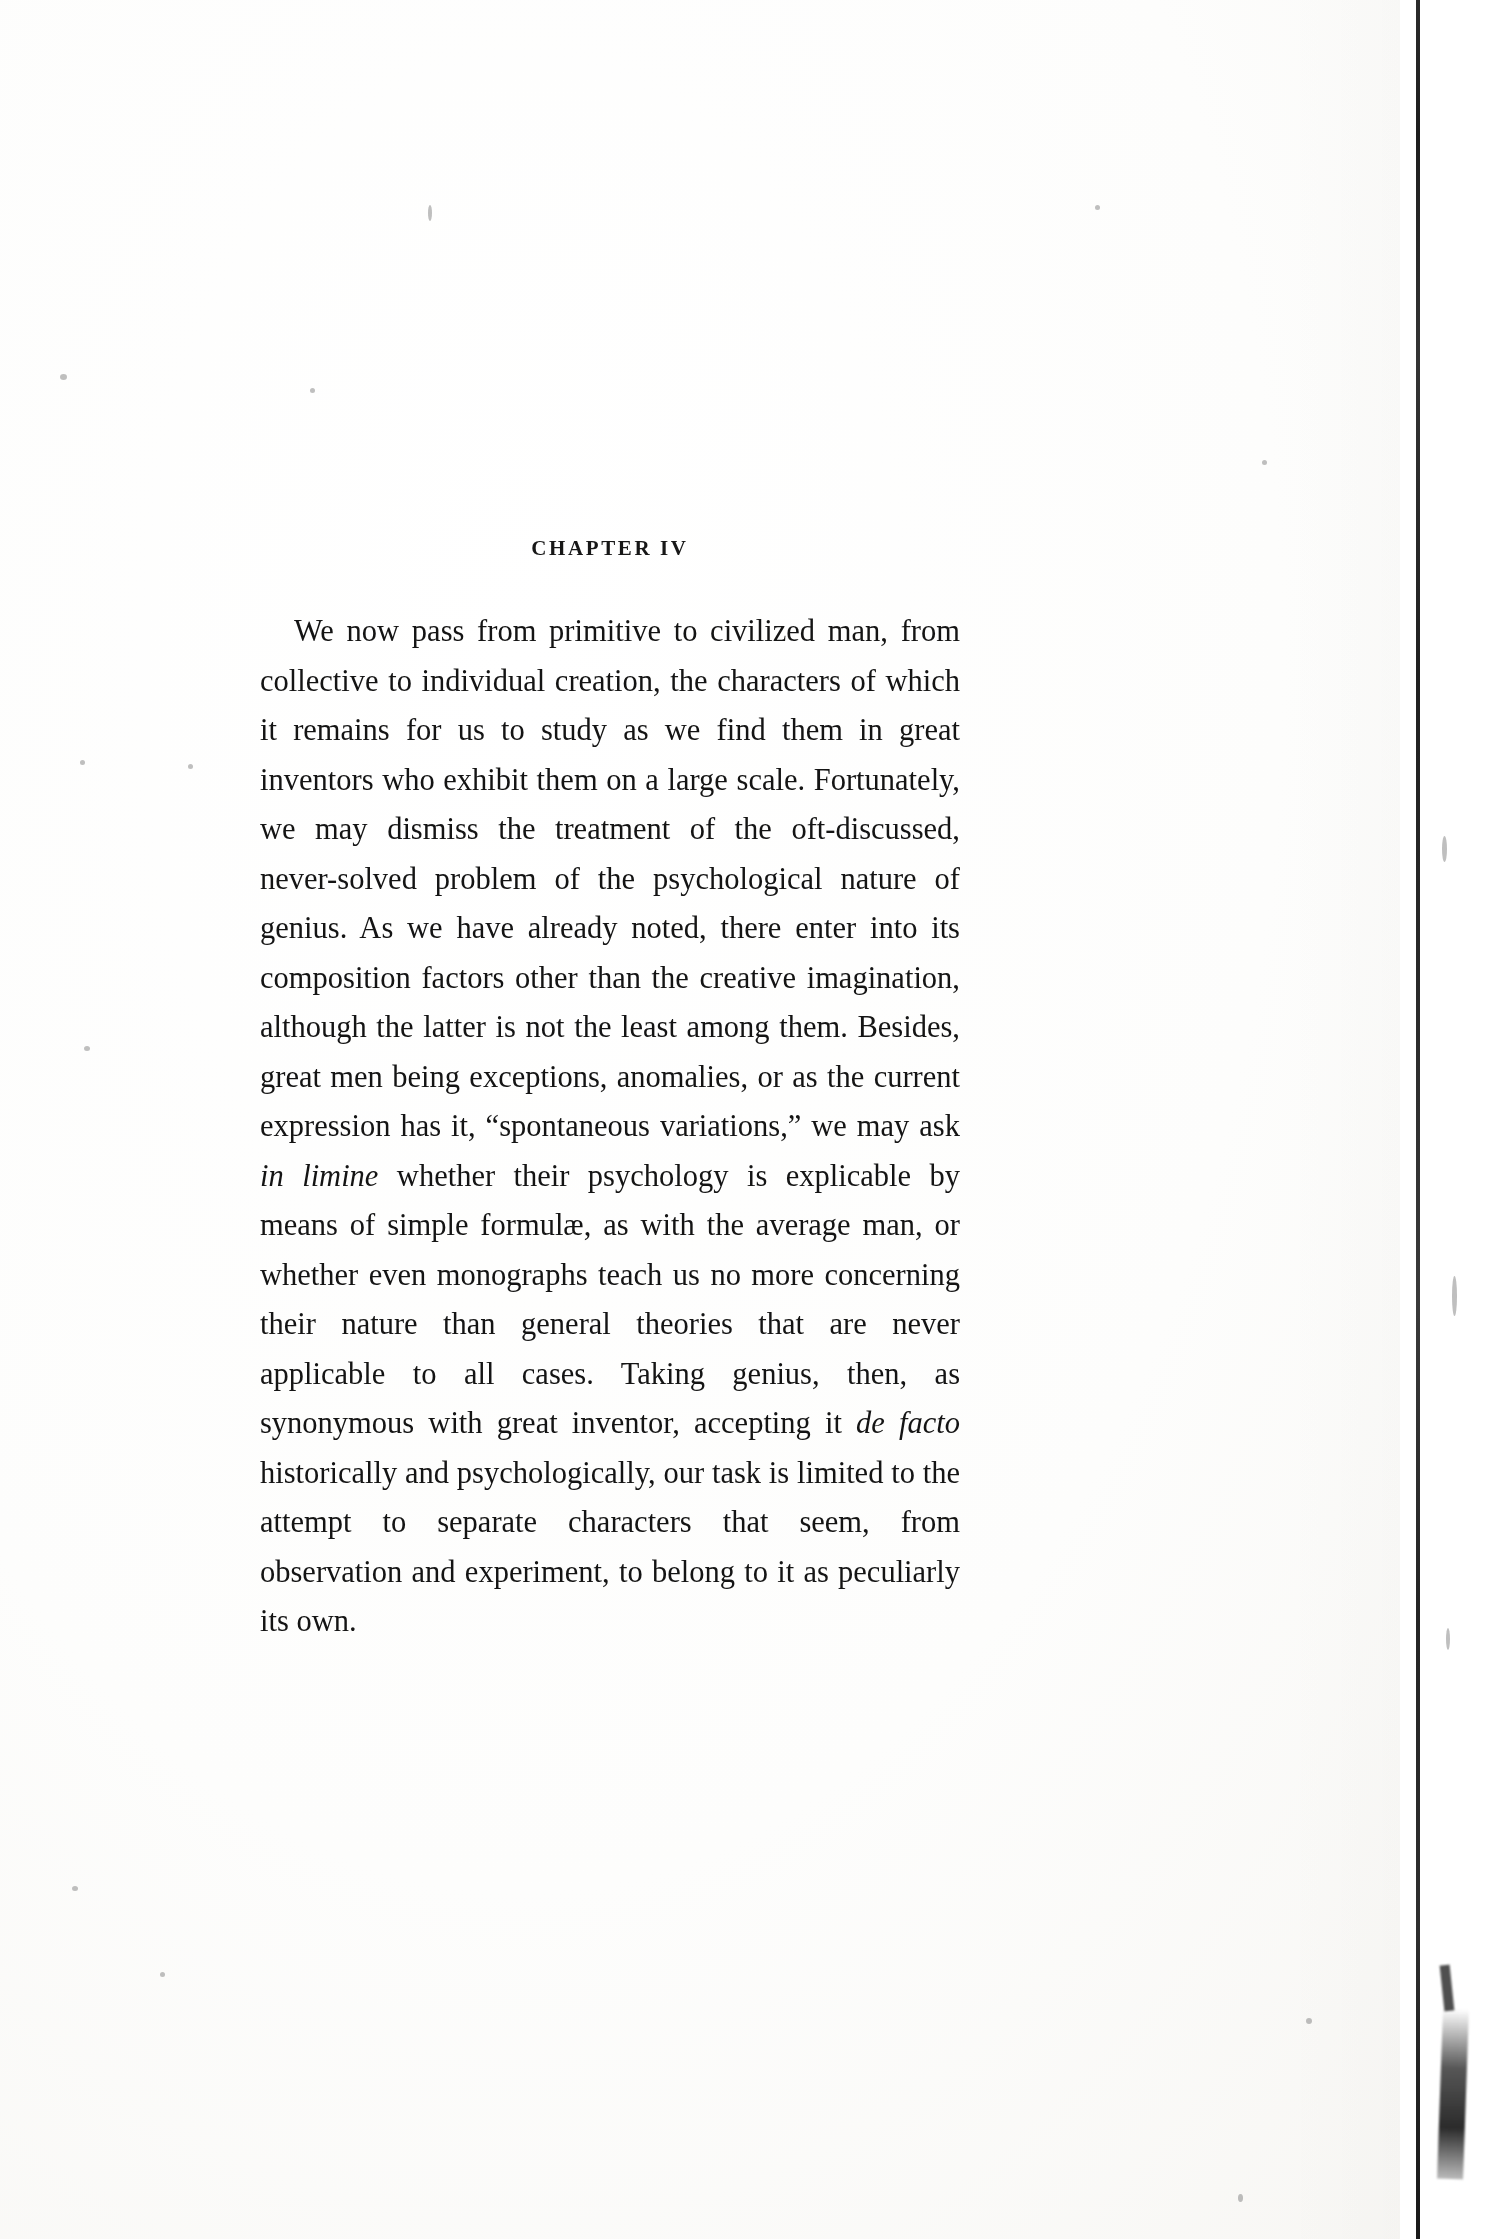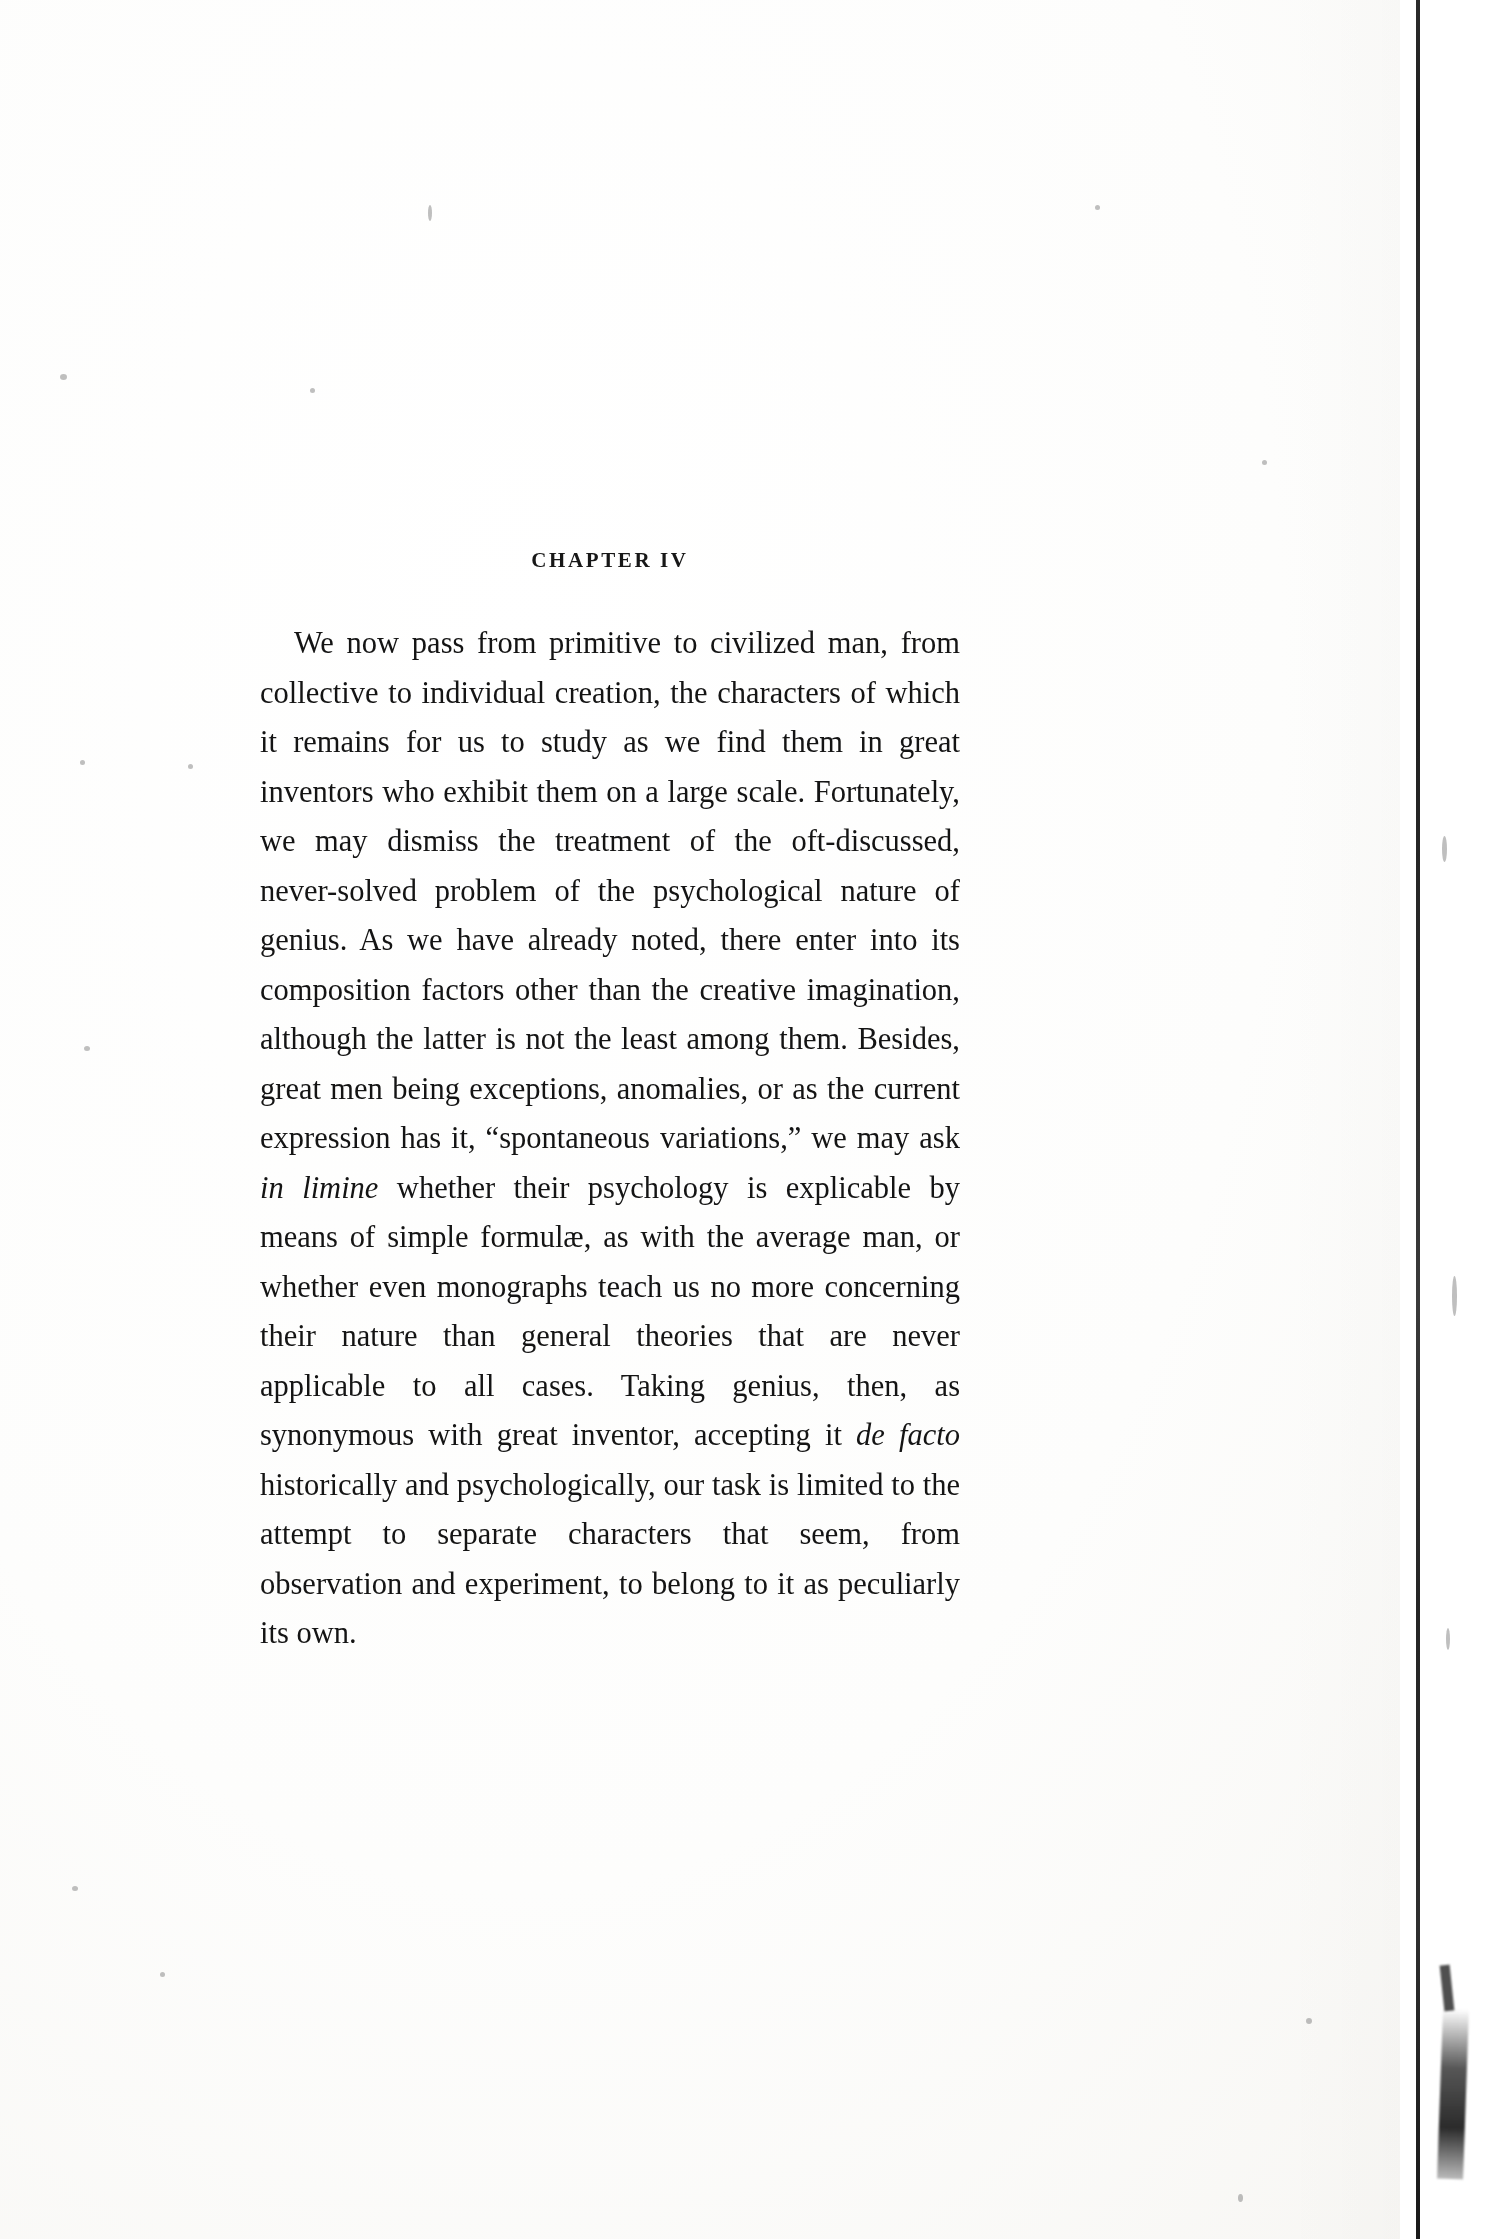--- a/index.html
+++ b/index.html
@@ -76,21 +76,21 @@
     top: 0;
     right: 96px;
     width: 120px;
     height: 100%;
     background: linear-gradient(to right, rgba(0,0,0,0) 0%, rgba(0,0,0,0.012) 100%);
   }
 
   .content {
     position: absolute;
     left: 260px;
-    top: 12px;
+    top: 0;
     width: 700px;
   }
 
   .chapter-label {
     margin-top: 536px;
     text-align: center;
     font-family: "Liberation Serif", serif;
     font-weight: bold;
     font-size: 21px;
     letter-spacing: 2.6px;

